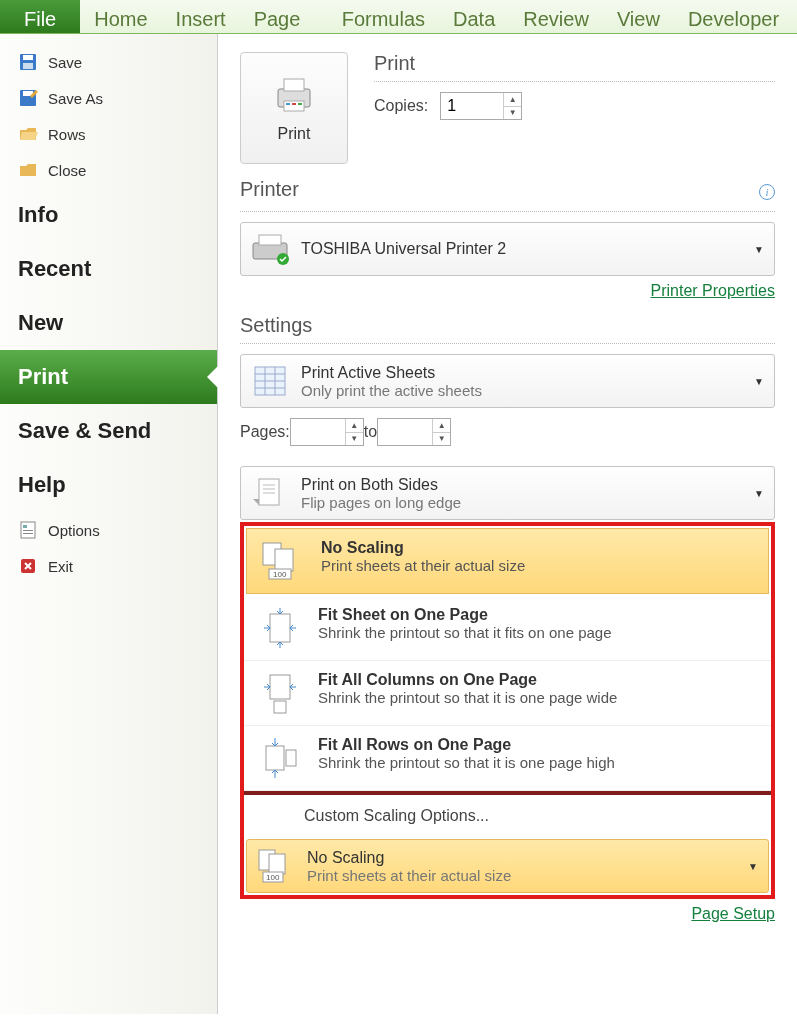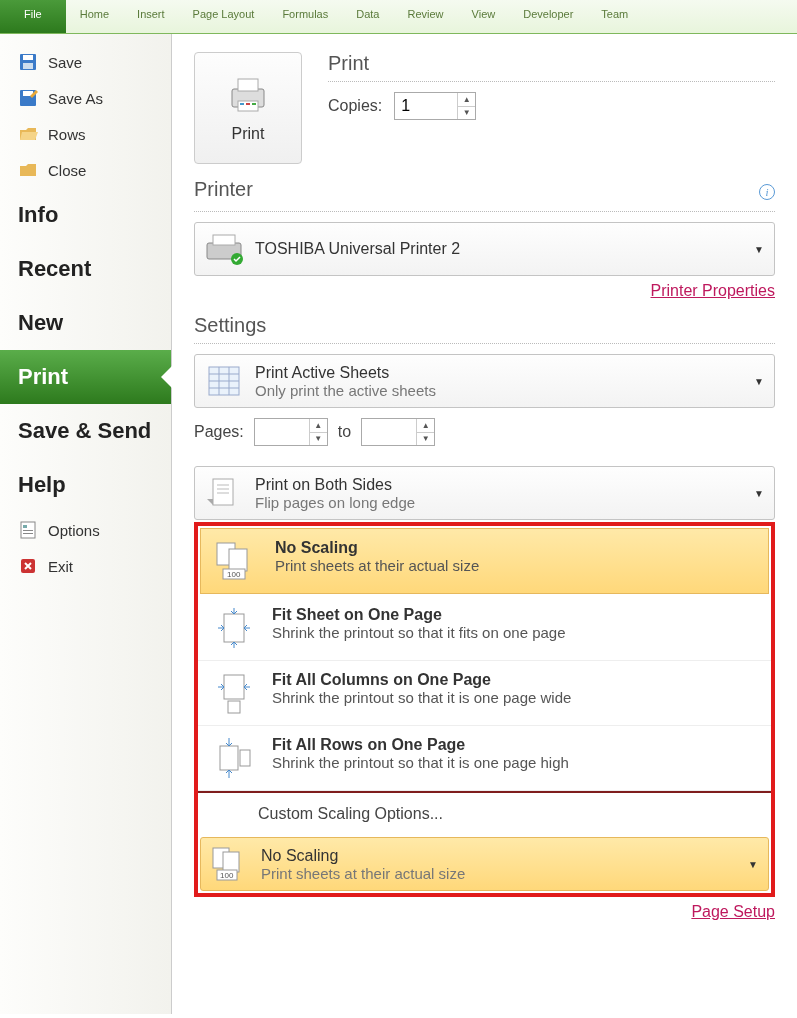--- a/index.html
+++ b/index.html
@@ -1,26 +1,26 @@
 <!DOCTYPE html>
 <html><head>
 <meta charset="utf-8">
 <style>
 * { box-sizing: border-box; margin: 0; padding: 0; }
 body { font-family: "Segoe UI", Tahoma, sans-serif; font-size: 14px; color: #444; background: #fff; width: 797px; }
 
 
 .ribbon { display: flex; height: 34px; background: linear-gradient(to bottom, #f5faf0 0%, #e8f5dc 100%); border-bottom: 1px solid #7fb85c; }
-.ribbon-tab { padding: 8px 14px; color: #5a7a3a; cursor: default; font-size: 11px; }
+.ribbon-tab { padding: 8px 14px; color: #5a7a3a; cursor: default; font-size: 20px; }
 .ribbon-tab.file { background: linear-gradient(to bottom, #4a9a3a 0%, #2d7a1d 100%); color: #fff; font-weight: normal; padding: 8px 24px; }
 
 .body-area { display: flex; min-height: 980px; }
 
 
-.sidebar { width: 172px; background: linear-gradient(to right, #fdfdfb 0%, #f2f2ed 100%); border-right: 1px solid #ccc; padding-top: 10px; }
+.sidebar { width: 218px; background: linear-gradient(to right, #fdfdfb 0%, #f2f2ed 100%); border-right: 1px solid #ccc; padding-top: 10px; }
 .sb-item { display: flex; align-items: center; padding: 8px 18px; font-size: 15px; color: #333; gap: 10px; }
 .sb-item.big { padding: 14px 18px; font-size: 22px; font-weight: bold; color: #222; }
 .sb-item.active { background: linear-gradient(to bottom, #5aad4a 0%, #2d7a1d 100%); color: #fff; position: relative; }
 .sb-item.active::after { content: ""; position: absolute; right: -1px; top: 50%; transform: translateY(-50%); border: 11px solid transparent; border-right-color: #fff; }
 .sb-icon { width: 20px; height: 20px; display: inline-block; }
 
 
 .main { flex: 1; padding: 18px 22px; background: #fff; }
 .print-head { display: flex; align-items: flex-start; gap: 26px; margin-bottom: 14px; }
 .print-btn { width: 108px; height: 112px; border: 1px solid #ccc; border-radius: 4px; background: linear-gradient(to bottom, #fdfdfd, #f0f0f0); display: flex; flex-direction: column; align-items: center; justify-content: center; gap: 8px; font-size: 16px; color: #333; }
@@ -36,34 +36,34 @@
 .section-head { display: flex; align-items: center; justify-content: space-between; margin-top: 0; }
 .info-icon { width: 16px; height: 16px; border: 1px solid #5a9ad6; border-radius: 50%; color: #5a9ad6; font-size: 11px; display: flex; align-items: center; justify-content: center; font-style: italic; font-family: Georgia, serif; }
 
 .dd { border: 1px solid #c4c4c4; border-radius: 3px; background: linear-gradient(to bottom, #fefefe, #f3f3f3); display: flex; align-items: center; padding: 6px 8px; margin-top: 2px; position: relative; min-height: 52px; }
 .dd .dd-icon { width: 42px; height: 40px; margin-right: 10px; flex-shrink: 0; display: flex; align-items: center; justify-content: center; }
 .dd .dd-text .t1 { font-size: 16px; color: #333; }
 .dd .dd-text .t2 { font-size: 15px; color: #777; }
 .dd .caret { position: absolute; right: 10px; top: 50%; transform: translateY(-50%); font-size: 10px; color: #333; }
 
 .link-right { text-align: right; margin-top: 6px; }
-.link-right a { color: #be185d; text-decoration: underline; font-size: 16px; }
-
-.pages-row { display: flex; align-items: center; gap: 10px; margin-top: 10px; font-size: 16px; }
+.link-right a { color: #15803d; text-decoration: underline; font-size: 16px; }
+
+.pages-row { display: flex; align-items: center; margin-top: 10px; font-size: 16px; }
 .pages-row .spinner input { width: 54px; }
 
 
 .red-box { border: 4px solid #e11b1b; margin-top: 2px; position: relative; z-index: 2; }
 .opt { display: flex; align-items: flex-start; padding: 10px 12px; gap: 14px; border-bottom: 1px solid #eee; }
 .opt:last-of-type { border-bottom: none; }
 .opt.selected { background: linear-gradient(to bottom, #ffe9a8, #ffd87a); border: 1px solid #e6b85c; margin: 2px; }
 .opt .oicon { width: 48px; height: 44px; flex-shrink: 0; display: flex; align-items: center; justify-content: center; }
 .opt .otitle { font-size: 16px; font-weight: bold; color: #333; }
 .opt .odesc { font-size: 15px; color: #555; }
-.custom-opt { padding: 12px 4px 12px 60px; font-size: 16px; color: #444; border-top: 2px solid #7f1d1d; }
+.custom-opt { padding: 12px 4px 12px 60px; font-size: 16px; color: #444; border-top: 4px solid #7f1d1d; }
 
 .dd.selected-yellow { background: linear-gradient(to bottom, #ffe9a8, #ffd87a); border: 1px solid #e6b85c; margin: 2px; }
 
 
 svg { display: block; }
 </style>
 </head>
 <body>
 
 <div class="ribbon">

